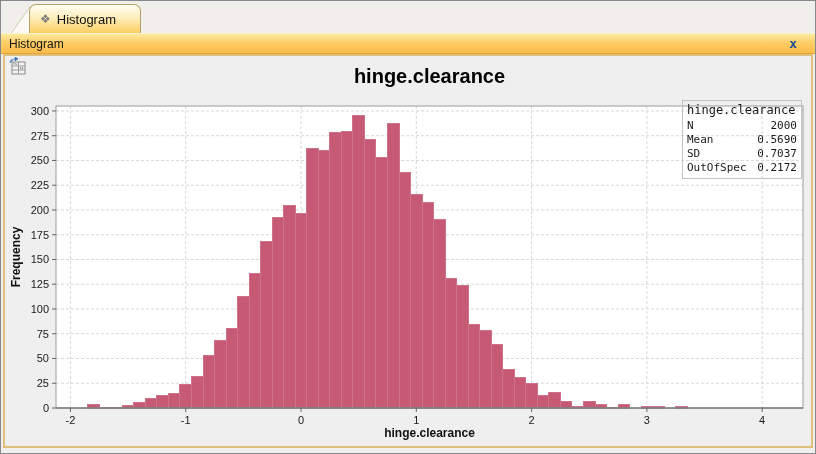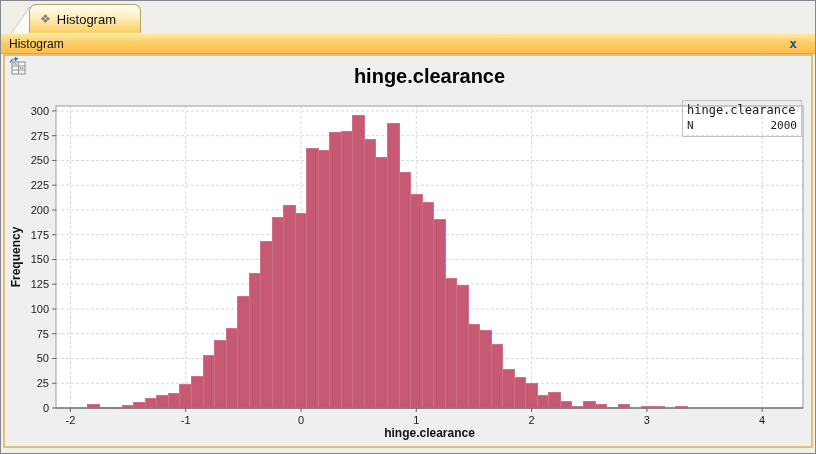--- a/index.html
+++ b/index.html
@@ -200,15 +200,27 @@
   <div class="chart-title">hinge.clearance</div>
   <div class="ylabel">Frequency</div>
   <div class="xlabel">hinge.clearance</div>
 
   <div class="legend">
     <div class="legend-title">hinge.clearance</div>
     <div class="legend-row">
       <span>N</span>
       <span>2000</span>
     </div>
+    <div class="legend-row">
+      <span>Mean</span>
+      <span>0.5690</span>
+    </div>
+    <div class="legend-row">
+      <span>SD</span>
+      <span>0.7037</span>
+    </div>
+    <div class="legend-row">
+      <span>OutOfSpec</span>
+      <span>0.2172</span>
+    </div>
   </div>
 
 </div>
 
 </body></html>

